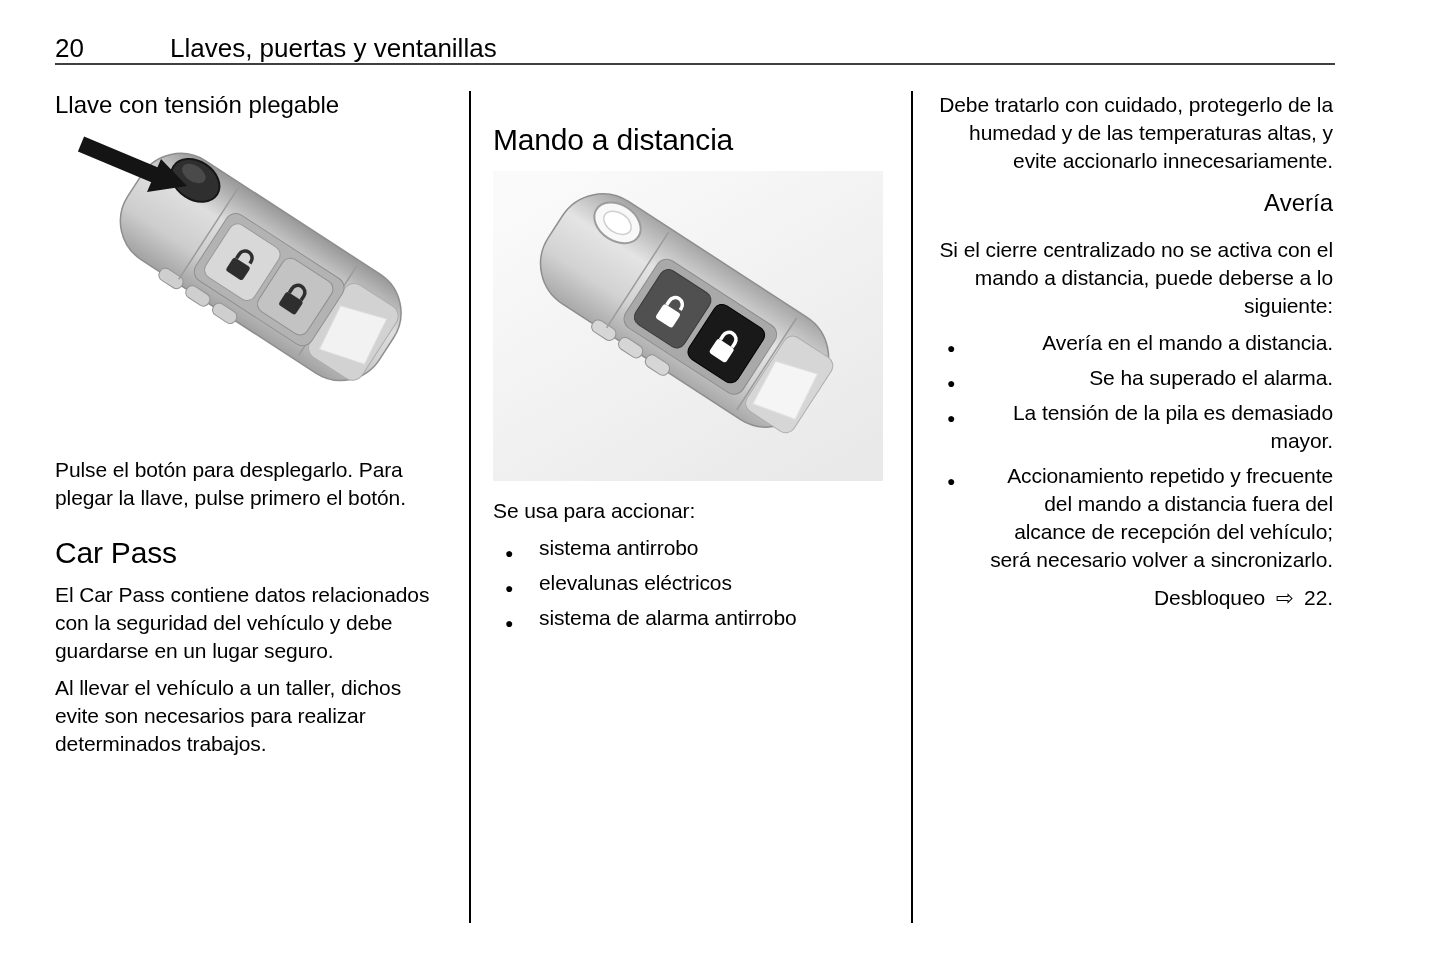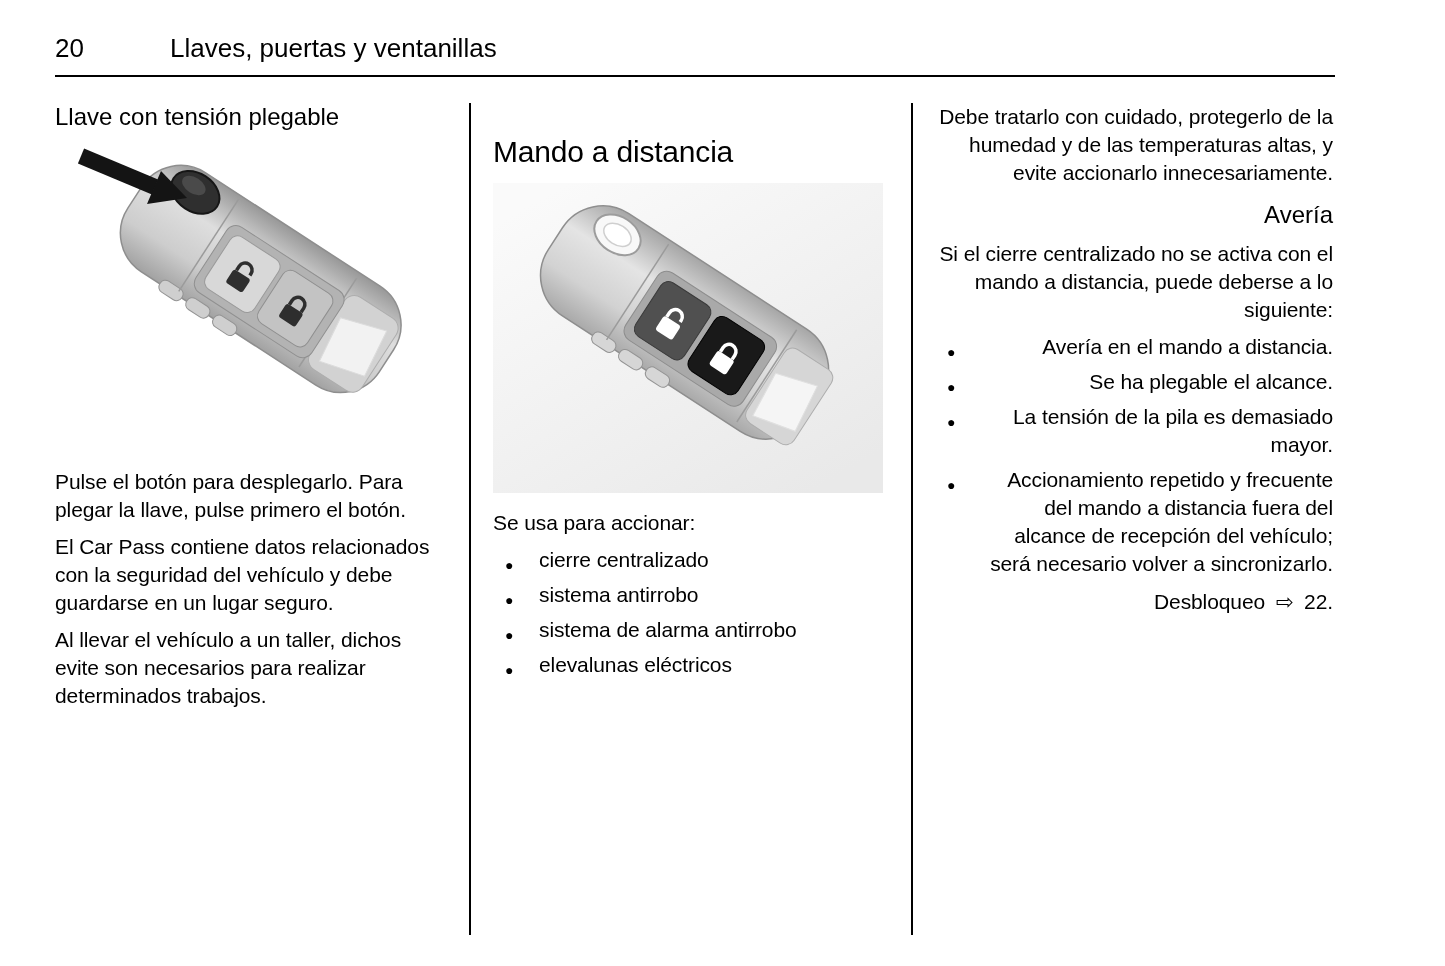--- a/index.html
+++ b/index.html
@@ -5,39 +5,39 @@
   html, body { margin: 0; padding: 0; }
   body {
     width: 1445px; height: 966px; overflow: hidden;
     background: #ffffff; color: #000000;
     font-family: "Liberation Sans", "DejaVu Sans", sans-serif;
   }
   .page { padding: 34px 110px 0 55px; }
 
   .page-header {
     display: flex; align-items: baseline;
-    padding-bottom: 12px; border-bottom: 2px solid #000000;
+    padding-bottom: 0; border-bottom: 2px solid #404040;
   }
   .page-number { font-size: 26px; line-height: 1.1; flex: 0 0 115px; }
   .chapter-title { font-size: 26px; line-height: 1.1; }
 
   .columns { display: flex; margin-top: 26px; min-height: 832px; }
   .col { flex: 0 0 auto; }
   .col-left  { width: 390px; }
   .col-mid   { width: 397px; margin-top: 32px; }
   .col-right { width: 398px; text-align: right; }
   .vdivider { flex: 0 0 2px; width: 2px; background: #000; align-self: stretch; }
   .vd1 { margin-left: 24px; margin-right: 22px; }
   .vd2 { margin-left: 21px; margin-right: 22px; }
 
   h2, h3 { font-weight: 400; margin: 0; }
   .h-large { font-size: 30px; line-height: 1.15; margin: 0 0 14px 0; letter-spacing: -0.2px; }
   .h-small { font-size: 24px; line-height: 1.15; margin: 0 0 12px 0; }
   .h-mid-gap { margin-top: 24px; margin-bottom: 10px; }
-  .h-after-para { margin-top: 14px; margin-bottom: 12px; }
+  .h-after-para { margin-top: 14px; margin-bottom: 20px; }
 
   .body { font-size: 21px; line-height: 28px; margin: 0 0 9px 0; letter-spacing: -0.1px; }
 
   figure { margin: 10px 0 16px 0; width: 390px; height: 310px; }
   figure svg { display: block; width: 100%; height: 100%; }
   .fig-2 { background: linear-gradient(150deg, #fafafa 8%, #e9e9e9 92%); }
 
   ul.bullets { list-style: none; margin: 4px 0 10px 0; padding: 0; }
   ul.bullets li {
     position: relative; padding-left: 46px;
@@ -100,20 +100,21 @@
           </g>
           <g>
             <line x1="26" y1="14" x2="100" y2="45" stroke="#141414" stroke-width="16"></line>
             <polygon points="92,62 106,29 132,56" fill="#141414"></polygon>
           </g>
         </svg>
       </figure>
 
       <p class="body">Pulse el botón para desplegarlo. Para plegar la llave, pulse primero el botón.</p>
 
+      <h2 class="h-large h-mid-gap">Car Pass</h2>
       <p class="body">El Car Pass contiene datos relacionados con la seguridad del vehículo y debe guardarse en un lugar seguro.</p>
       <p class="body">Al llevar el vehículo a un taller, dichos evite son necesarios para realizar determinados trabajos.</p>
     </section>
 
     <div class="vdivider vd1"></div>
 
     <section class="col col-mid">
       <h2 class="h-large">Mando a distancia</h2>
 
       <figure class="keyfig fig-2">
@@ -148,40 +149,39 @@
             </g>
             <ellipse cx="112" cy="30" rx="25" ry="18" fill="#f8f8f8" stroke="#9c9c9c" stroke-width="2"></ellipse>
             <ellipse cx="112" cy="30" rx="15" ry="10" fill="#ffffff" stroke="#cfcfcf" stroke-width="1.5"></ellipse>
           </g>
         </svg>
       </figure>
 
       <p class="body">Se usa para accionar:</p>
 
       <ul class="bullets">
-        <li>cierre centralizado</li>
         <li>sistema antirrobo</li>
+        <li>elevalunas eléctricos</li>
         <li>sistema de alarma antirrobo</li>
-        <li>elevalunas eléctricos</li>
       </ul>
 
     </section>
 
     <div class="vdivider vd2"></div>
 
     <section class="col col-right">
       <p class="body">Debe tratarlo con cuidado, protegerlo de la humedad y de las temperaturas altas, y evite accionarlo innecesariamente.</p>
 
       <h3 class="h-small h-after-para">Avería</h3>
 
       <p class="body">Si el cierre centralizado no se activa con el mando a distancia, puede deberse a lo siguiente:</p>
 
       <ul class="bullets">
         <li>Avería en el mando a distancia.</li>
-        <li>Se ha plegable el alcance.</li>
+        <li>Se ha superado el alarma.</li>
         <li>La tensión de la pila es demasiado mayor.</li>
         <li>Accionamiento repetido y frecuente del mando a distancia fuera del alcance de recepción del vehículo; será necesario volver a sincronizarlo.</li>
       </ul>
 
       <p class="body ref-line">
         <span>Desbloqueo</span>
         <span class="ref-arrow">⇨</span>
         <span>22.</span>
       </p>
     </section>

